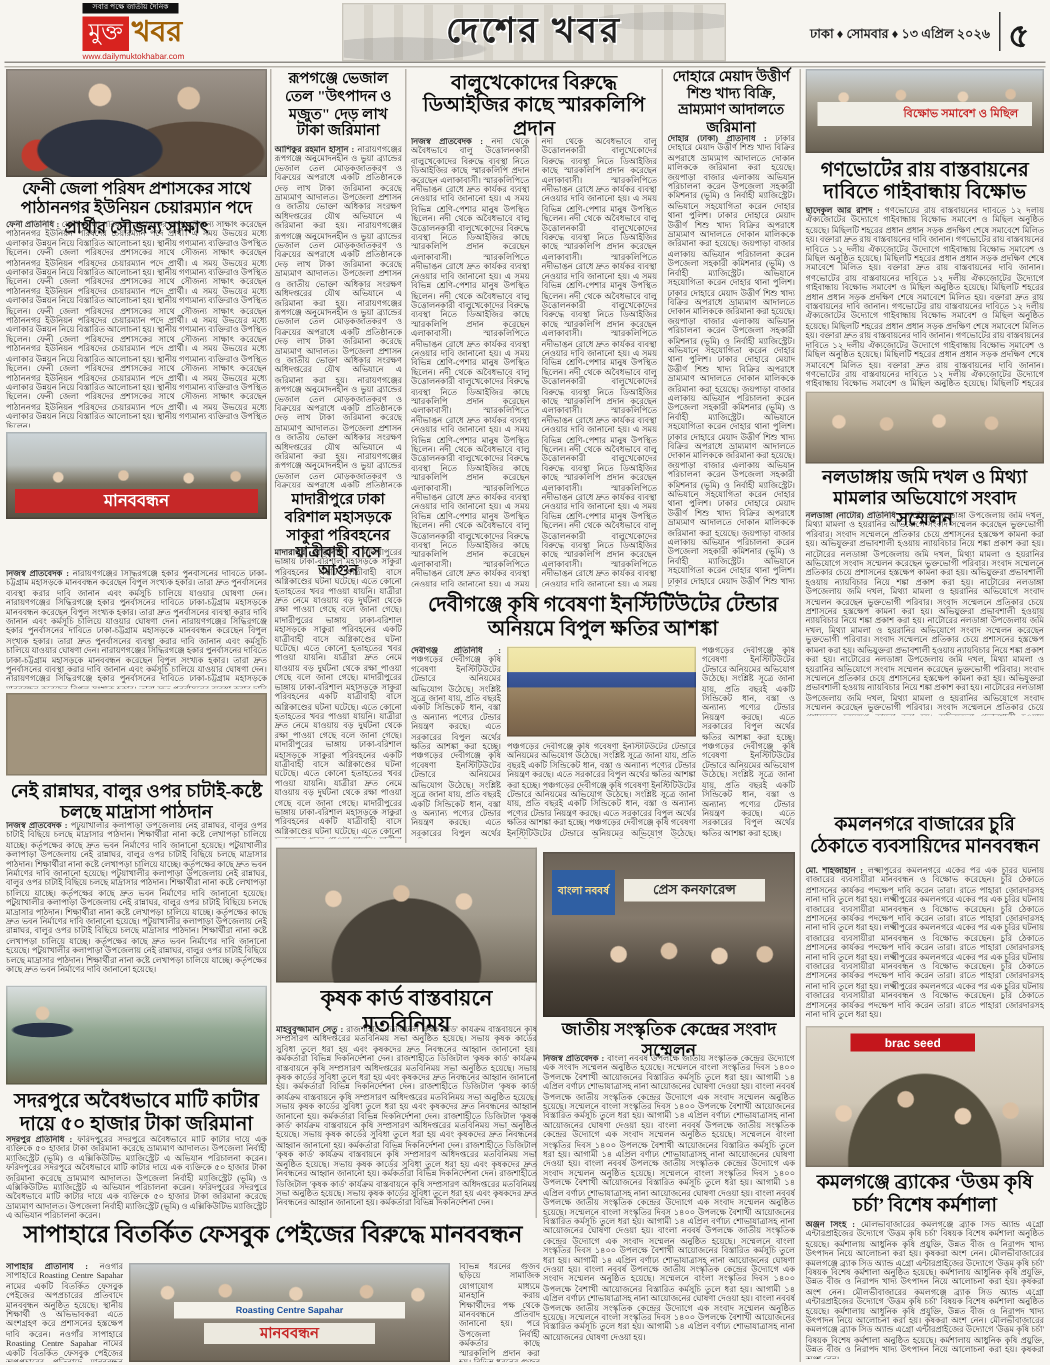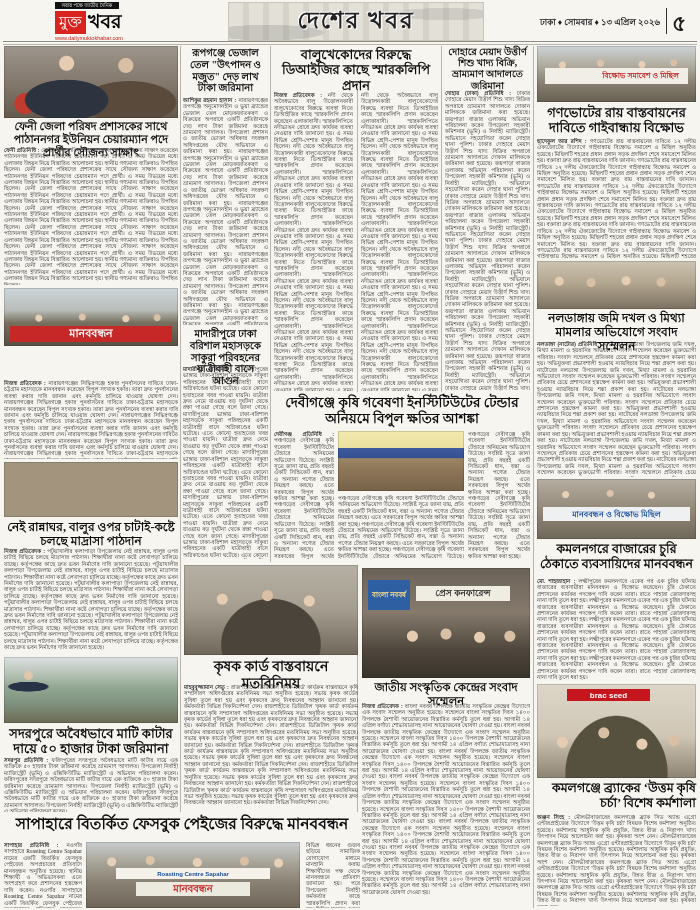--- a/index.html
+++ b/index.html
@@ -4,21 +4,21 @@
 <style>
   html,body{margin:0;padding:0;background:#d8d5cd;}
   .page{position:relative;width:700px;height:910px;margin:0 auto;background:#f7f5f0;
         font-family:"Liberation Serif","DejaVu Serif",serif;color:#1c1c1c;overflow:hidden;}
   
   .logo-block{position:absolute;left:55px;top:2px;width:112px;height:38px;}
   .tagline{background:#111;color:#fff;font-size:5px;line-height:7px;width:64px;text-align:center;
            font-family:"Liberation Sans",sans-serif;}
   .logo-row{display:flex;align-items:center;height:24px;margin-top:1px;}
   .logo-red{background:#d8231f;color:#fff;font-weight:normal;font-size:15px;padding:1px 4px;line-height:21px;}
-  .logo-black{color:#000000;font-weight:bold;font-size:19px;padding-left:2px;line-height:22px;font-family:Liberation Serif, serif;}
+  .logo-black{color:#a16207;font-weight:bold;font-size:19px;padding-left:2px;line-height:22px;font-family:Liberation Serif, serif;}
   .website{color:#c62320;font-size:5.5px;margin-top:1px;font-family:"Liberation Sans",sans-serif;}
   .section-banner{position:absolute;left:228px;top:2px;width:254px;height:37px;
         background:
          radial-gradient(ellipse at 15% 80%, rgba(120,120,120,.25) 0 18%, transparent 19%),
          radial-gradient(ellipse at 85% 30%, rgba(120,120,120,.2) 0 16%, transparent 17%),
          repeating-linear-gradient(90deg,#e3e0d8 0 14px,#d6d2c8 14px 20px);
         display:flex;align-items:center;justify-content:center;border:1px solid #c9c5bb;}
   .section-banner span{font-size:23px;font-weight:bold;color:#222;
         text-shadow:1px 1px 0 #fff,-1px -1px 0 #fff;letter-spacing:2px;}
   .edition{position:absolute;left:530px;top:16px;width:130px;font-size:8.5px;font-weight:bold;
@@ -227,29 +227,26 @@
   <div class="body" style="left:537px;top:138px;width:159px;height:120px;">
     <b>ছাদেকুল আর রশিদ :</b> <span>গণভোটের রায় বাস্তবায়নের দাবিতে ১২ দলীয় ঐক্যজোটের উদ্যোগে গাইবান্ধায় বিক্ষোভ সমাবেশ ও মিছিল অনুষ্ঠিত হয়েছে। মিছিলটি শহরের প্রধান প্রধান সড়ক প্রদক্ষিণ শেষে সমাবেশে মিলিত হয়। বক্তারা দ্রুত রায় বাস্তবায়নের দাবি জানান। গণভোটের রায় বাস্তবায়নের দাবিতে ১২ দলীয় ঐক্যজোটের উদ্যোগে গাইবান্ধায় বিক্ষোভ সমাবেশ ও মিছিল অনুষ্ঠিত হয়েছে। মিছিলটি শহরের প্রধান প্রধান সড়ক প্রদক্ষিণ শেষে সমাবেশে মিলিত হয়। বক্তারা দ্রুত রায় বাস্তবায়নের দাবি জানান। গণভোটের রায় বাস্তবায়নের দাবিতে ১২ দলীয় ঐক্যজোটের উদ্যোগে গাইবান্ধায় বিক্ষোভ সমাবেশ ও মিছিল অনুষ্ঠিত হয়েছে। মিছিলটি শহরের প্রধান প্রধান সড়ক প্রদক্ষিণ শেষে সমাবেশে মিলিত হয়। বক্তারা দ্রুত রায় বাস্তবায়নের দাবি জানান। গণভোটের রায় বাস্তবায়নের দাবিতে ১২ দলীয় ঐক্যজোটের উদ্যোগে গাইবান্ধায় বিক্ষোভ সমাবেশ ও মিছিল অনুষ্ঠিত হয়েছে। মিছিলটি শহরের প্রধান প্রধান সড়ক প্রদক্ষিণ শেষে সমাবেশে মিলিত হয়। বক্তারা দ্রুত রায় বাস্তবায়নের দাবি জানান। গণভোটের রায় বাস্তবায়নের দাবিতে ১২ দলীয় ঐক্যজোটের উদ্যোগে গাইবান্ধায় বিক্ষোভ সমাবেশ ও মিছিল অনুষ্ঠিত হয়েছে। মিছিলটি শহরের প্রধান প্রধান সড়ক প্রদক্ষিণ শেষে সমাবেশে মিলিত হয়। বক্তারা দ্রুত রায় বাস্তবায়নের দাবি জানান। গণভোটের রায় বাস্তবায়নের দাবিতে ১২ দলীয় ঐক্যজোটের উদ্যোগে গাইবান্ধায় বিক্ষোভ সমাবেশ ও মিছিল অনুষ্ঠিত হয়েছে। মিছিলটি শহরের প্রধান প্রধান সড়ক প্রদক্ষিণ শেষে সমাবেশে মিলিত হয়। বক্তারা দ্রুত রায় বাস্তবায়নের দাবি জানান।</span>
   </div>
 
   <div class="photo p-noldanga" style="left:537px;top:261px;width:159px;height:48px;"></div>
   <div class="headline" style="left:537px;top:311px;width:159px;font-size:12px;">নলডাঙ্গায় জমি দখল ও মিথ্যা মামলার অভিযোগে সংবাদ সম্মেলন</div>
   <div class="body" style="left:537px;top:341px;width:159px;height:136px;">
     <b>নলডাঙ্গা (নাটোর) প্রতিনিধি :</b> <span>নাটোরের নলডাঙ্গা উপজেলায় জমি দখল, মিথ্যা মামলা ও হয়রানির অভিযোগে সংবাদ সম্মেলন করেছেন ভুক্তভোগী পরিবার। সংবাদ সম্মেলনে প্রতিকার চেয়ে প্রশাসনের হস্তক্ষেপ কামনা করা হয়। অভিযুক্তরা প্রভাবশালী হওয়ায় ন্যায়বিচার নিয়ে শঙ্কা প্রকাশ করা হয়। নাটোরের নলডাঙ্গা উপজেলায় জমি দখল, মিথ্যা মামলা ও হয়রানির অভিযোগে সংবাদ সম্মেলন করেছেন ভুক্তভোগী পরিবার। সংবাদ সম্মেলনে প্রতিকার চেয়ে প্রশাসনের হস্তক্ষেপ কামনা করা হয়। অভিযুক্তরা প্রভাবশালী হওয়ায় ন্যায়বিচার নিয়ে শঙ্কা প্রকাশ করা হয়। নাটোরের নলডাঙ্গা উপজেলায় জমি দখল, মিথ্যা মামলা ও হয়রানির অভিযোগে সংবাদ সম্মেলন করেছেন ভুক্তভোগী পরিবার। সংবাদ সম্মেলনে প্রতিকার চেয়ে প্রশাসনের হস্তক্ষেপ কামনা করা হয়। অভিযুক্তরা প্রভাবশালী হওয়ায় ন্যায়বিচার নিয়ে শঙ্কা প্রকাশ করা হয়। নাটোরের নলডাঙ্গা উপজেলায় জমি দখল, মিথ্যা মামলা ও হয়রানির অভিযোগে সংবাদ সম্মেলন করেছেন ভুক্তভোগী পরিবার। সংবাদ সম্মেলনে প্রতিকার চেয়ে প্রশাসনের হস্তক্ষেপ কামনা করা হয়। অভিযুক্তরা প্রভাবশালী হওয়ায় ন্যায়বিচার নিয়ে শঙ্কা প্রকাশ করা হয়। নাটোরের নলডাঙ্গা উপজেলায় জমি দখল, মিথ্যা মামলা ও হয়রানির অভিযোগে সংবাদ সম্মেলন করেছেন ভুক্তভোগী পরিবার। সংবাদ সম্মেলনে প্রতিকার চেয়ে প্রশাসনের হস্তক্ষেপ কামনা করা হয়। অভিযুক্তরা প্রভাবশালী হওয়ায় ন্যায়বিচার নিয়ে শঙ্কা প্রকাশ করা হয়। নাটোরের নলডাঙ্গা উপজেলায় জমি দখল, মিথ্যা মামলা ও হয়রানির অভিযোগে সংবাদ সম্মেলন করেছেন ভুক্তভোগী পরিবার। সংবাদ সম্মেলনে প্রতিকার চেয়ে প্রশাসনের হস্তক্ষেপ কামনা করা হয়। অভিযুক্তরা প্রভাবশালী হওয়ায় ন্যায়বিচার নিয়ে শঙ্কা প্রকাশ করা হয়।</span>
   </div>
 
-  <div class="photo p-komol" style="left:537px;top:479px;width:159px;height:60px;">
-    <div class="strip" style="left:6px;right:6px;top:28px;height:14px;background:#eef0f2;color:#1a4f9c;font-size:8px;">মানববন্ধন ও বিক্ষোভ মিছিল</div>
-  </div>
   <div class="headline" style="left:537px;top:542px;width:159px;font-size:12.5px;">কমলনগরে বাজারের চুরি ঠেকাতে ব্যবসায়িদের মানববন্ধন</div>
   <div class="body" style="left:537px;top:578px;width:159px;height:102px;">
     <b>মো. শাহজাহান :</b> <span>লক্ষ্মীপুরের কমলনগরে একের পর এক চুরির ঘটনায় বাজারের ব্যবসায়ীরা মানববন্ধন ও বিক্ষোভ করেছেন। চুরি ঠেকাতে প্রশাসনের কার্যকর পদক্ষেপ দাবি করেন তারা। রাতে পাহারা জোরদারসহ নানা দাবি তুলে ধরা হয়। লক্ষ্মীপুরের কমলনগরে একের পর এক চুরির ঘটনায় বাজারের ব্যবসায়ীরা মানববন্ধন ও বিক্ষোভ করেছেন। চুরি ঠেকাতে প্রশাসনের কার্যকর পদক্ষেপ দাবি করেন তারা। রাতে পাহারা জোরদারসহ নানা দাবি তুলে ধরা হয়। লক্ষ্মীপুরের কমলনগরে একের পর এক চুরির ঘটনায় বাজারের ব্যবসায়ীরা মানববন্ধন ও বিক্ষোভ করেছেন। চুরি ঠেকাতে প্রশাসনের কার্যকর পদক্ষেপ দাবি করেন তারা। রাতে পাহারা জোরদারসহ নানা দাবি তুলে ধরা হয়। লক্ষ্মীপুরের কমলনগরে একের পর এক চুরির ঘটনায় বাজারের ব্যবসায়ীরা মানববন্ধন ও বিক্ষোভ করেছেন। চুরি ঠেকাতে প্রশাসনের কার্যকর পদক্ষেপ দাবি করেন তারা। রাতে পাহারা জোরদারসহ নানা দাবি তুলে ধরা হয়। লক্ষ্মীপুরের কমলনগরে একের পর এক চুরির ঘটনায় বাজারের ব্যবসায়ীরা মানববন্ধন ও বিক্ষোভ করেছেন। চুরি ঠেকাতে প্রশাসনের কার্যকর পদক্ষেপ দাবি করেন তারা। রাতে পাহারা জোরদারসহ নানা দাবি তুলে ধরা হয়।</span>
   </div>
 
   <div class="photo p-brac" style="left:537px;top:684px;width:159px;height:94px;">
     <div class="strip" style="left:30px;right:46px;top:5px;height:12px;background:#c4161c;color:#fff;font-size:8px;">brac seed</div>
   </div>
-  <div class="headline" style="left:537px;top:781px;width:159px;font-size:12.5px;text-align:right;">কমলগঞ্জে ব্র্যাকের ‘উত্তম কৃষি চর্চা’ বিশেষ কর্মশালা</div>
+  <div class="headline" style="left:537px;top:781px;width:159px;font-size:12.5px;">কমলগঞ্জে ব্র্যাকের ‘উত্তম কৃষি চর্চা’ বিশেষ কর্মশালা</div>
   <div class="body" style="left:537px;top:814px;width:159px;height:92px;">
     <b>অঞ্জন সিংহ :</b> <span>মৌলভীবাজারের কমলগঞ্জে ব্র্যাক সিড অ্যান্ড এগ্রো এন্টারপ্রাইজের উদ্যোগে 'উত্তম কৃষি চর্চা' বিষয়ক বিশেষ কর্মশালা অনুষ্ঠিত হয়েছে। কর্মশালায় আধুনিক কৃষি প্রযুক্তি, উন্নত বীজ ও নিরাপদ খাদ্য উৎপাদন নিয়ে আলোচনা করা হয়। কৃষকরা অংশ নেন। মৌলভীবাজারের কমলগঞ্জে ব্র্যাক সিড অ্যান্ড এগ্রো এন্টারপ্রাইজের উদ্যোগে 'উত্তম কৃষি চর্চা' বিষয়ক বিশেষ কর্মশালা অনুষ্ঠিত হয়েছে। কর্মশালায় আধুনিক কৃষি প্রযুক্তি, উন্নত বীজ ও নিরাপদ খাদ্য উৎপাদন নিয়ে আলোচনা করা হয়। কৃষকরা অংশ নেন। মৌলভীবাজারের কমলগঞ্জে ব্র্যাক সিড অ্যান্ড এগ্রো এন্টারপ্রাইজের উদ্যোগে 'উত্তম কৃষি চর্চা' বিষয়ক বিশেষ কর্মশালা অনুষ্ঠিত হয়েছে। কর্মশালায় আধুনিক কৃষি প্রযুক্তি, উন্নত বীজ ও নিরাপদ খাদ্য উৎপাদন নিয়ে আলোচনা করা হয়। কৃষকরা অংশ নেন। মৌলভীবাজারের কমলগঞ্জে ব্র্যাক সিড অ্যান্ড এগ্রো এন্টারপ্রাইজের উদ্যোগে 'উত্তম কৃষি চর্চা' বিষয়ক বিশেষ কর্মশালা অনুষ্ঠিত হয়েছে। কর্মশালায় আধুনিক কৃষি প্রযুক্তি, উন্নত বীজ ও নিরাপদ খাদ্য উৎপাদন নিয়ে আলোচনা করা হয়। কৃষকরা অংশ নেন।</span>
   </div>
 
 </div>
 
 </body></html>

